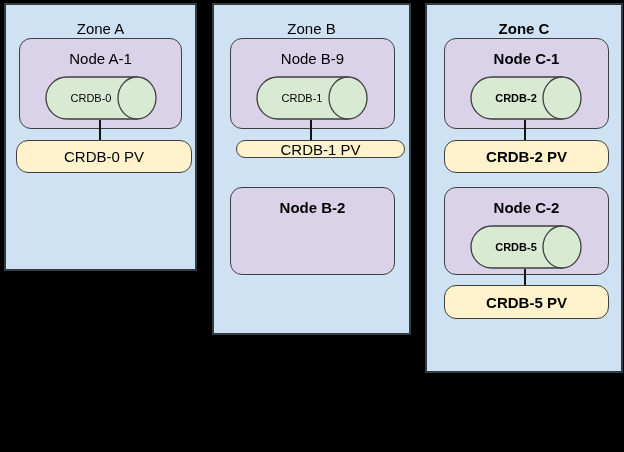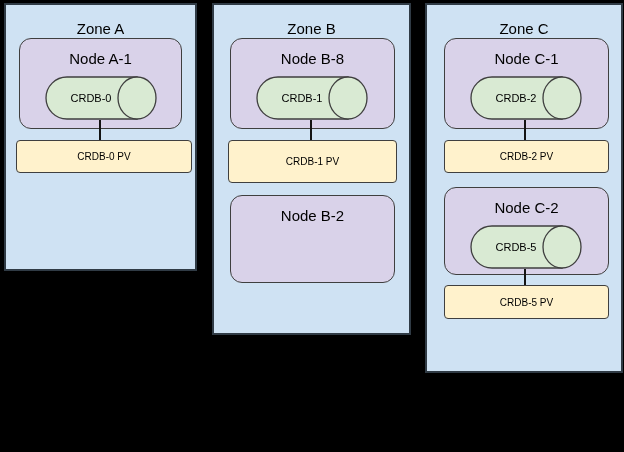--- a/index.html
+++ b/index.html
@@ -66,26 +66,26 @@
   }
   .connector {
     position: absolute;
     width: 2px;
     background: #141414;
   }
   .pv {
     position: absolute;
     background: var(--pv-fill, #fff2cc);
     border: 1.5px solid var(--shape-border, #3f3f3f);
-    border-radius: 4px;
+    border-radius: 12px;
     box-sizing: border-box;
     display: flex;
     align-items: center;
     justify-content: center;
-    font-size: 10px;
+    font-size: 15px;
   }
 </style>
 </head>
 <body>
 
 <div class="canvas">
 
   <section class="zone" style="left:4px; top:3px; width:193px; height:268px;">
     <div class="zone-label">Zone A</div>
 
@@ -100,38 +100,38 @@
 
     <div class="connector" style="left:93px; top:115px; height:20px;"></div>
 
     <div class="pv" style="left:10px; top:135px; width:176px; height:33px;">CRDB-0 PV</div>
   </section>
 
   <section class="zone" style="left:212px; top:3px; width:199px; height:332px;">
     <div class="zone-label">Zone B</div>
 
     <div class="node" style="left:16px; top:33px; width:165px; height:91px;">
-      <div class="node-label">Node B-8</div>
+      <div class="node-label">Node B-9</div>
       <svg class="cyl" width="112" height="44" viewBox="0 0 112 44">
         <path class="cyl-shape" d="M92 1 L22 1 A21 21 0 0 0 22 43 L92 43 Z"></path>
         <ellipse class="cyl-shape" cx="92" cy="22" rx="19" ry="21"></ellipse>
         <text class="cyl-text" x="46" y="26" text-anchor="middle">CRDB-1</text>
       </svg>
     </div>
 
     <div class="connector" style="left:96px; top:115px; height:20px;"></div>
 
-    <div class="pv" style="left:14px; top:135px; width:169px; height:43px;text-align:center;">CRDB-1 PV</div>
+    <div class="pv" style="left:22px; top:135px; width:169px; height:18px;text-align:center;">CRDB-1 PV</div>
 
-    <div class="node" style="left:16px; top:190px; width:165px; height:88px;">
+    <div class="node" style="left:16px; top:182px; width:165px; height:88px;font-weight:bold;">
       <div class="node-label">Node B-2</div>
     </div>
   </section>
 
-  <section class="zone" style="left:425px; top:3px; width:198px; height:370px;">
+  <section class="zone" style="left:425px; top:3px; width:198px; height:370px;font-weight:bold;">
     <div class="zone-label">Zone C</div>
 
     <div class="node" style="left:17px; top:33px; width:165px; height:91px;">
       <div class="node-label">Node C-1</div>
       <svg class="cyl" width="112" height="44" viewBox="0 0 112 44">
         <path class="cyl-shape" d="M92 1 L22 1 A21 21 0 0 0 22 43 L92 43 Z"></path>
         <ellipse class="cyl-shape" cx="92" cy="22" rx="19" ry="21"></ellipse>
         <text class="cyl-text" x="46" y="26" text-anchor="middle">CRDB-2</text>
       </svg>
     </div>

